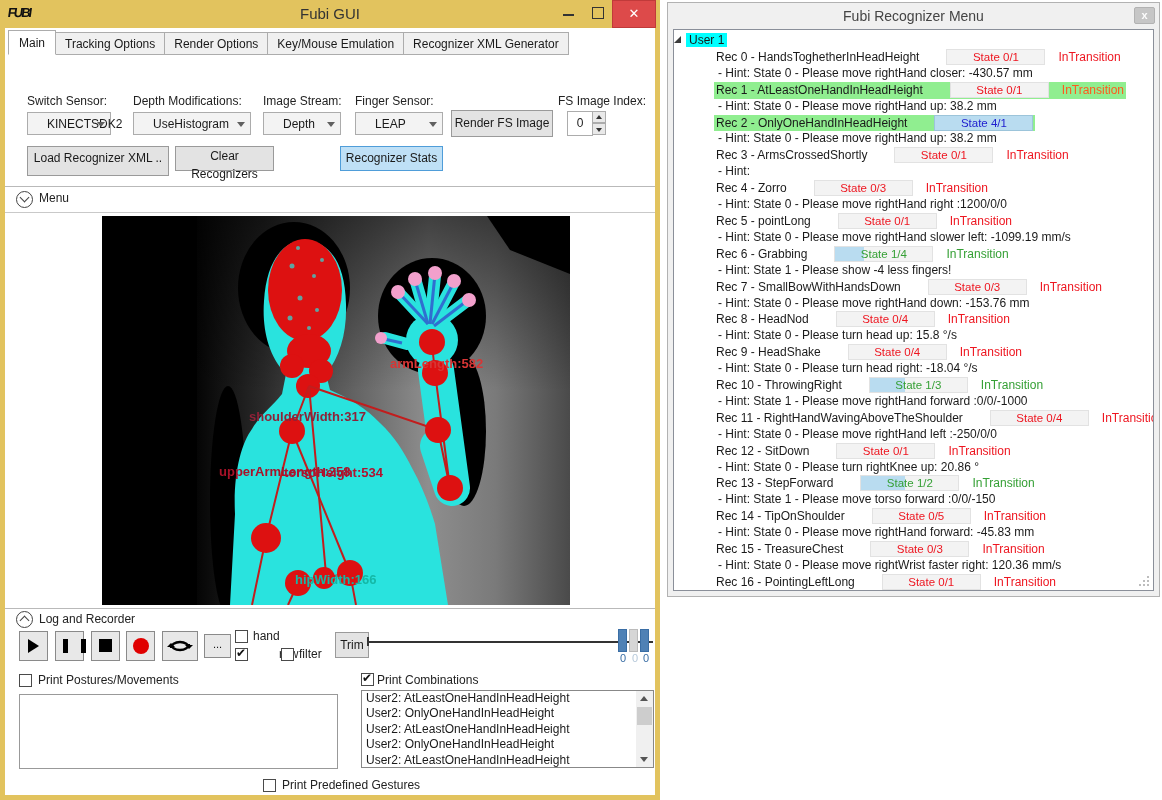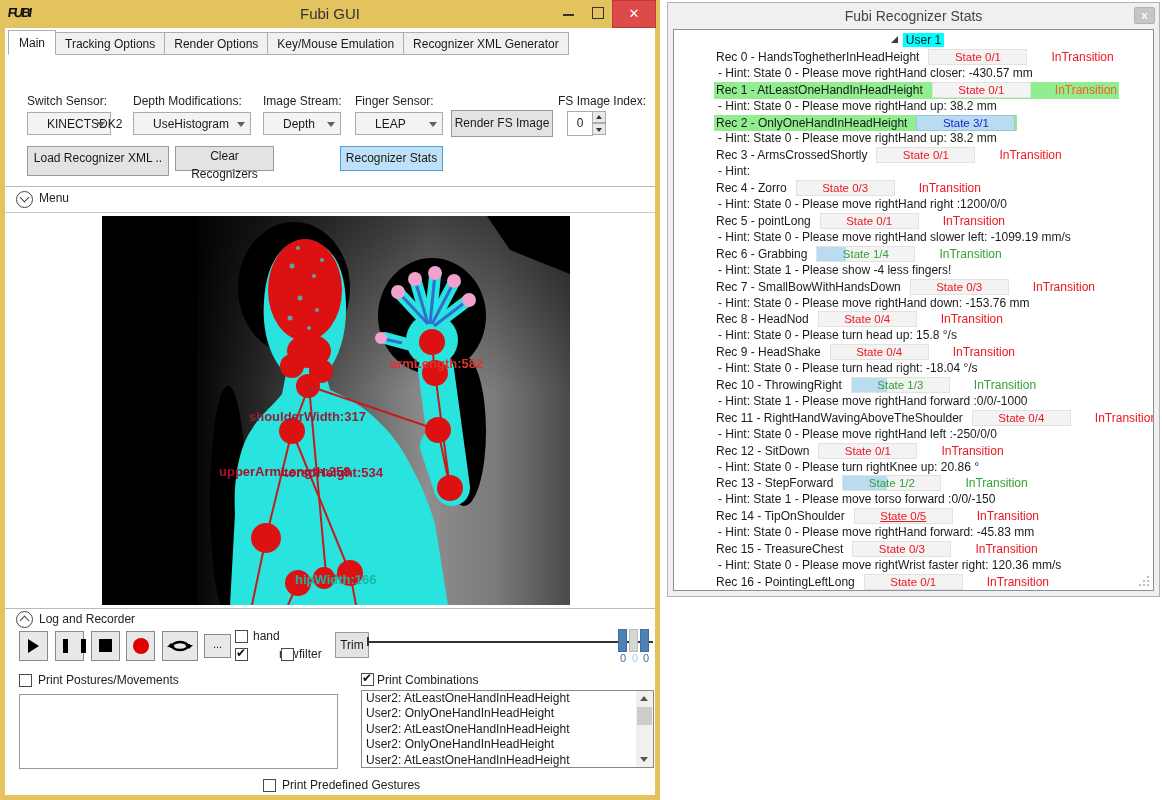--- a/index.html
+++ b/index.html
@@ -93,34 +93,34 @@
   
   #stats-window{position:absolute;left:667px;top:2px;width:493px;height:595px;background:#f0f0f0;
                 border:1px solid #b2b2b2;box-sizing:border-box;}
   #sw-title{position:absolute;left:0;right:0;top:5px;text-align:center;font-size:14px;color:#444;}
   #sw-close{position:absolute;right:4px;top:4px;width:21px;height:17px;background:#c6c6c6;
             border:1px solid #b2b2b2;border-radius:2px;color:#fdfdfd;font-size:11px;font-weight:bold;
             text-align:center;line-height:15px;box-sizing:border-box;}
   #sw-content{position:absolute;left:5px;top:26px;right:5px;bottom:5px;background:#fff;
               border:1px solid #8a8f99;overflow:hidden;}
   #tree{position:absolute;left:0;top:3px;right:0;font-size:12px;line-height:15.9px;}
-  #user-row{padding-left:8px;white-space:nowrap;text-align:center;}
+  #user-row{white-space:nowrap;}
   .tree-tri{display:inline-block;width:0;height:0;border-bottom:7px solid #3c3c3c;
             border-left:7px solid transparent;margin-right:5px;vertical-align:1px;}
   #user-label{background:#00ffff;padding:0 3px;}
   .tree-line{white-space:nowrap;}
   .rec-line{padding-left:40px;}
   .hint-line{padding-left:44px;color:#1a1a1a;}
   .rec-wrap{display:inline-block;padding:0 2px;}
   .rec-wrap.hl{background:#90ee90;}
   .rec-name{color:#1a1a1a;}
-  .state-box{display:inline-block;width:97px;height:14px;line-height:14px;margin-left:9px;
+  .state-box{display:inline-block;width:97px;height:14px;line-height:14px;margin-left:27px;
              background:#f3f3f3;border:1px solid #e2e2e2;text-align:center;vertical-align:0px;}
   .state-text{font-size:11.5px;}
-  .transition{margin-left:24px;}
+  .transition{margin-left:13px;}
   #sw-grip{position:absolute;right:4px;bottom:4px;width:2px;height:2px;background:#bdbdbd;
            box-shadow:-4px 0 #bdbdbd,-8px 0 #bdbdbd,0 -4px #bdbdbd,-4px -4px #bdbdbd,0 -8px #bdbdbd;}
 </style>
 </head>
 <body>
 
 <div id="main-window">
   <div id="mw-titlebar">
     <div id="mw-logo">FUBI</div>
     <div id="mw-title">Fubi GUI</div>
@@ -347,33 +347,33 @@
     </div>
 
     <span class="checkbox" style="left:258px;top:751px;"></span>
     <span class="cb-label" style="left:277px;top:750px;">Print Predefined Gestures</span>
 
     <div id="status-text">User Count: 1 - Hand Count: 0</div>
   </div>
 </div>
 
 <div id="stats-window">
-  <div id="sw-title">Fubi Recognizer Stats</div>
+  <div id="sw-title">Fubi Recognizer Menu</div>
   <div id="sw-close"><span>x</span></div>
   <div id="sw-content">
     <div id="tree">
       <div id="user-row">
         <span class="tree-tri"></span><span id="user-label">User 1</span>
       </div>
       <div id="rec-list">
           <div class="tree-line rec-line"><span class="rec-wrap"><span class="rec-name">Rec 0 - HandsToghetherInHeadHeight</span><span class="state-box"><span class="state-text" style="color: rgb(238, 22, 32);">State 0/1</span></span><span class="transition" style="color: rgb(238, 22, 32);">InTransition</span></span></div>
           <div class="tree-line hint-line">- Hint: State 0 - Please move rightHand closer: -430.57 mm</div>
           <div class="tree-line rec-line"><span class="rec-wrap hl"><span class="rec-name">Rec 1 - AtLeastOneHandInHeadHeight</span><span class="state-box"><span class="state-text" style="color: rgb(238, 22, 32);">State 0/1</span></span><span class="transition" style="color: rgb(255, 90, 30);">InTransition</span></span></div>
           <div class="tree-line hint-line">- Hint: State 0 - Please move rightHand up: 38.2 mm</div>
-          <div class="tree-line rec-line"><span class="rec-wrap hl"><span class="rec-name">Rec 2 - OnlyOneHandInHeadHeight</span><span class="state-box" style="background: rgb(185, 220, 240); border-color: rgb(156, 196, 218);"><span class="state-text" style="color: rgb(32, 32, 207);">State 3/1</span></span></span></div>
+          <div class="tree-line rec-line"><span class="rec-wrap hl"><span class="rec-name">Rec 2 - OnlyOneHandInHeadHeight</span><span class="state-box" style="background: rgb(185, 220, 240); border-color: rgb(156, 196, 218);"><span class="state-text" style="color: rgb(32, 32, 207);">State 4/1</span></span></span></div>
           <div class="tree-line hint-line">- Hint: State 0 - Please move rightHand up: 38.2 mm</div>
           <div class="tree-line rec-line"><span class="rec-wrap"><span class="rec-name">Rec 3 - ArmsCrossedShortly</span><span class="state-box"><span class="state-text" style="color: rgb(238, 22, 32);">State 0/1</span></span><span class="transition" style="color: rgb(238, 22, 32);">InTransition</span></span></div>
           <div class="tree-line hint-line">- Hint:</div>
           <div class="tree-line rec-line"><span class="rec-wrap"><span class="rec-name">Rec 4 - Zorro</span><span class="state-box"><span class="state-text" style="color: rgb(238, 22, 32);">State 0/3</span></span><span class="transition" style="color: rgb(238, 22, 32);">InTransition</span></span></div>
           <div class="tree-line hint-line">- Hint: State 0 - Please move rightHand right :1200/0/0</div>
           <div class="tree-line rec-line"><span class="rec-wrap"><span class="rec-name">Rec 5 - pointLong</span><span class="state-box"><span class="state-text" style="color: rgb(238, 22, 32);">State 0/1</span></span><span class="transition" style="color: rgb(238, 22, 32);">InTransition</span></span></div>
           <div class="tree-line hint-line">- Hint: State 0 - Please move rightHand slower left: -1099.19 mm/s</div>
           <div class="tree-line rec-line"><span class="rec-wrap"><span class="rec-name">Rec 6 - Grabbing</span><span class="state-box" style="background: linear-gradient(to right, rgb(185, 220, 240) 30%, rgb(243, 243, 243) 30%);"><span class="state-text" style="color: rgb(53, 160, 53);">State 1/4</span></span><span class="transition" style="color: rgb(53, 160, 53);">InTransition</span></span></div>
           <div class="tree-line hint-line">- Hint: State 1 - Please show -4 less fingers!</div>
           <div class="tree-line rec-line"><span class="rec-wrap"><span class="rec-name">Rec 7 - SmallBowWithHandsDown</span><span class="state-box"><span class="state-text" style="color: rgb(238, 22, 32);">State 0/3</span></span><span class="transition" style="color: rgb(238, 22, 32);">InTransition</span></span></div>
@@ -383,21 +383,21 @@
           <div class="tree-line rec-line"><span class="rec-wrap"><span class="rec-name">Rec 9 - HeadShake</span><span class="state-box"><span class="state-text" style="color: rgb(238, 22, 32);">State 0/4</span></span><span class="transition" style="color: rgb(238, 22, 32);">InTransition</span></span></div>
           <div class="tree-line hint-line">- Hint: State 0 - Please turn head right: -18.04 °/s</div>
           <div class="tree-line rec-line"><span class="rec-wrap"><span class="rec-name">Rec 10 - ThrowingRight</span><span class="state-box" style="background: linear-gradient(to right, rgb(185, 220, 240) 36%, rgb(243, 243, 243) 36%);"><span class="state-text" style="color: rgb(53, 160, 53);">State 1/3</span></span><span class="transition" style="color: rgb(53, 160, 53);">InTransition</span></span></div>
           <div class="tree-line hint-line">- Hint: State 1 - Please move rightHand forward :0/0/-1000</div>
           <div class="tree-line rec-line"><span class="rec-wrap"><span class="rec-name">Rec 11 - RightHandWavingAboveTheShoulder</span><span class="state-box"><span class="state-text" style="color: rgb(238, 22, 32);">State 0/4</span></span><span class="transition" style="color: rgb(238, 22, 32);">InTransition</span></span></div>
           <div class="tree-line hint-line">- Hint: State 0 - Please move rightHand left :-250/0/0</div>
           <div class="tree-line rec-line"><span class="rec-wrap"><span class="rec-name">Rec 12 - SitDown</span><span class="state-box"><span class="state-text" style="color: rgb(238, 22, 32);">State 0/1</span></span><span class="transition" style="color: rgb(238, 22, 32);">InTransition</span></span></div>
           <div class="tree-line hint-line">- Hint: State 0 - Please turn rightKnee up: 20.86 °</div>
           <div class="tree-line rec-line"><span class="rec-wrap"><span class="rec-name">Rec 13 - StepForward</span><span class="state-box" style="background: linear-gradient(to right, rgb(185, 220, 240) 45%, rgb(243, 243, 243) 45%);"><span class="state-text" style="color: rgb(53, 160, 53);">State 1/2</span></span><span class="transition" style="color: rgb(53, 160, 53);">InTransition</span></span></div>
           <div class="tree-line hint-line">- Hint: State 1 - Please move torso forward :0/0/-150</div>
-          <div class="tree-line rec-line"><span class="rec-wrap"><span class="rec-name">Rec 14 - TipOnShoulder</span><span class="state-box"><span class="state-text" style="color: rgb(238, 22, 32); text-decoration: underline;">State 0/5</span></span><span class="transition" style="color: rgb(238, 22, 32);">InTransition</span></span></div>
+          <div class="tree-line rec-line"><span class="rec-wrap"><span class="rec-name">Rec 14 - TipOnShoulder</span><span class="state-box"><span class="state-text" style="color: rgb(238, 22, 32);">State 0/5</span></span><span class="transition" style="color: rgb(238, 22, 32);">InTransition</span></span></div>
           <div class="tree-line hint-line">- Hint: State 0 - Please move rightHand forward: -45.83 mm</div>
           <div class="tree-line rec-line"><span class="rec-wrap"><span class="rec-name">Rec 15 - TreasureChest</span><span class="state-box"><span class="state-text" style="color: rgb(238, 22, 32);">State 0/3</span></span><span class="transition" style="color: rgb(238, 22, 32);">InTransition</span></span></div>
           <div class="tree-line hint-line">- Hint: State 0 - Please move rightWrist faster right: 120.36 mm/s</div>
           <div class="tree-line rec-line"><span class="rec-wrap"><span class="rec-name">Rec 16 - PointingLeftLong</span><span class="state-box"><span class="state-text" style="color: rgb(238, 22, 32);">State 0/1</span></span><span class="transition" style="color: rgb(238, 22, 32);">InTransition</span></span></div>
           <div class="tree-line hint-line">- Hint: State 0 - Please move leftHand up: 0.37 armLength</div>
         </div>
     </div>
     <div id="sw-grip"></div>
   </div>
 </div>

